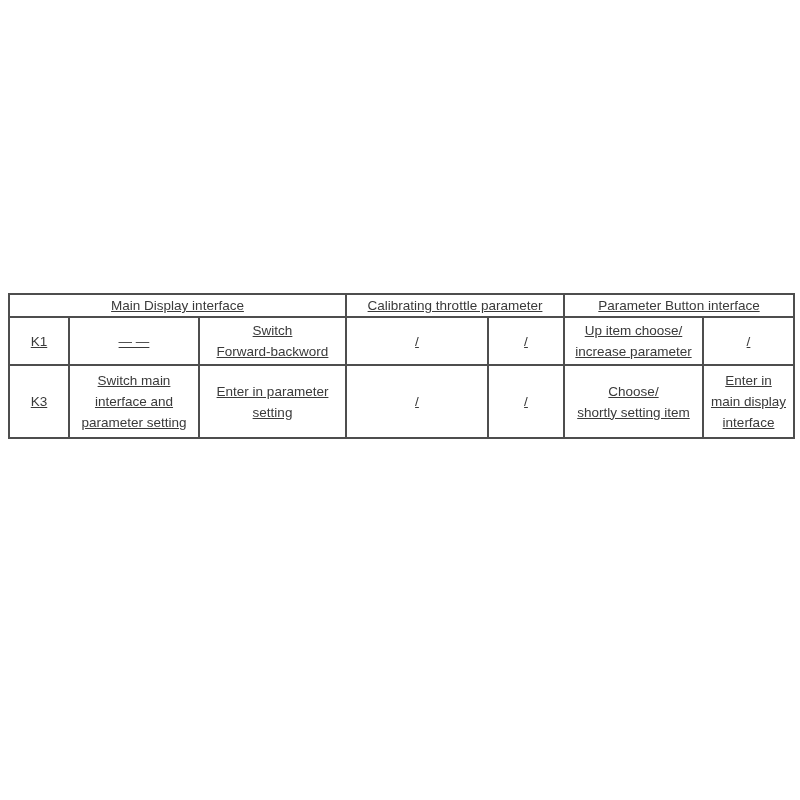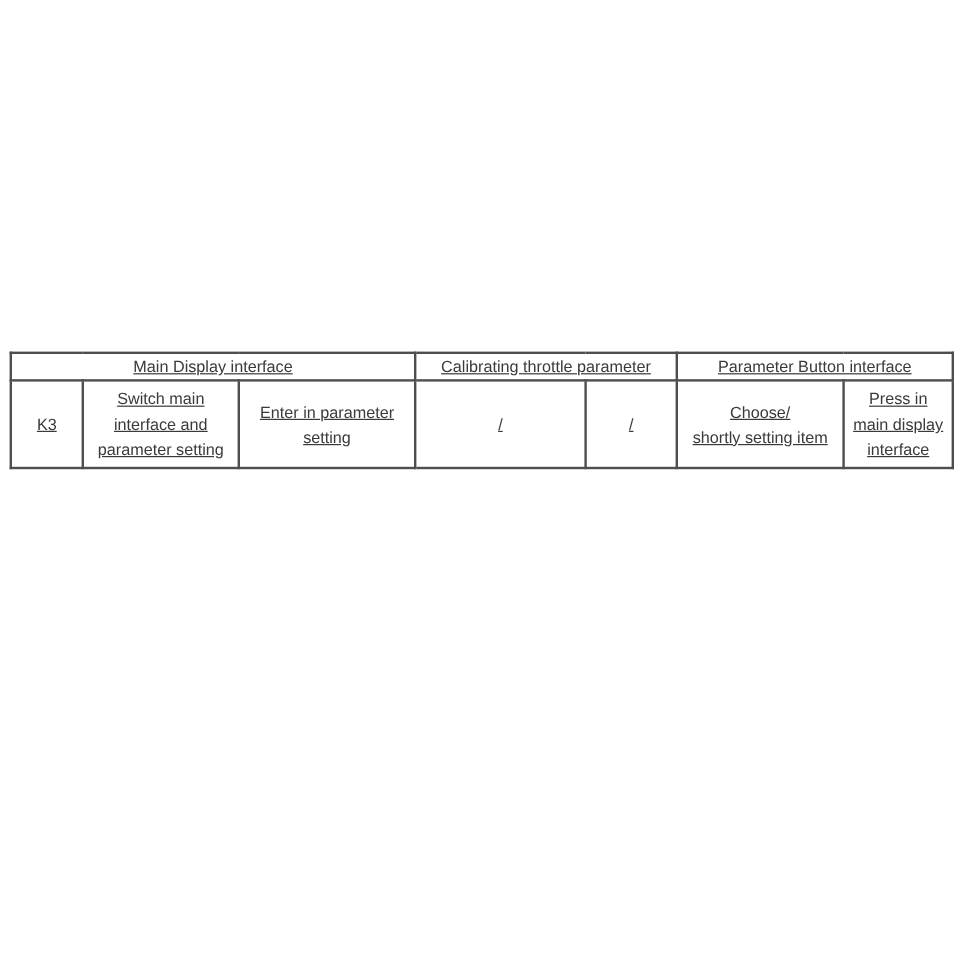--- a/index.html
+++ b/index.html
@@ -63,30 +63,41 @@
       <col style="width:91px">
     </colgroup>
     <thead>
       <tr class="row-group-header">
         <th colspan="3">Main Display interface</th>
         <th colspan="2">Calibrating throttle parameter</th>
         <th colspan="2">Parameter Button interface</th>
       </tr>
     </thead>
     <tbody>
+      <tr class="row-k1">
+        <td>K1</td>
+        <td>— —</td>
+        <td>Switch
+Forward-backword</td>
+        <td>/</td>
+        <td>/</td>
+        <td>Up item choose/
+increase parameter</td>
+        <td>/</td>
+      </tr>
       <tr class="row-k3">
         <td>K3</td>
         <td>Switch main
 interface and
 parameter setting</td>
         <td>Enter in parameter
 setting</td>
         <td>/</td>
         <td>/</td>
         <td>Choose/
 shortly setting item</td>
-        <td>Press in
+        <td>Enter in
 main display
 interface</td>
       </tr>
     </tbody>
   </table>
 </div>
 
 </body></html>

